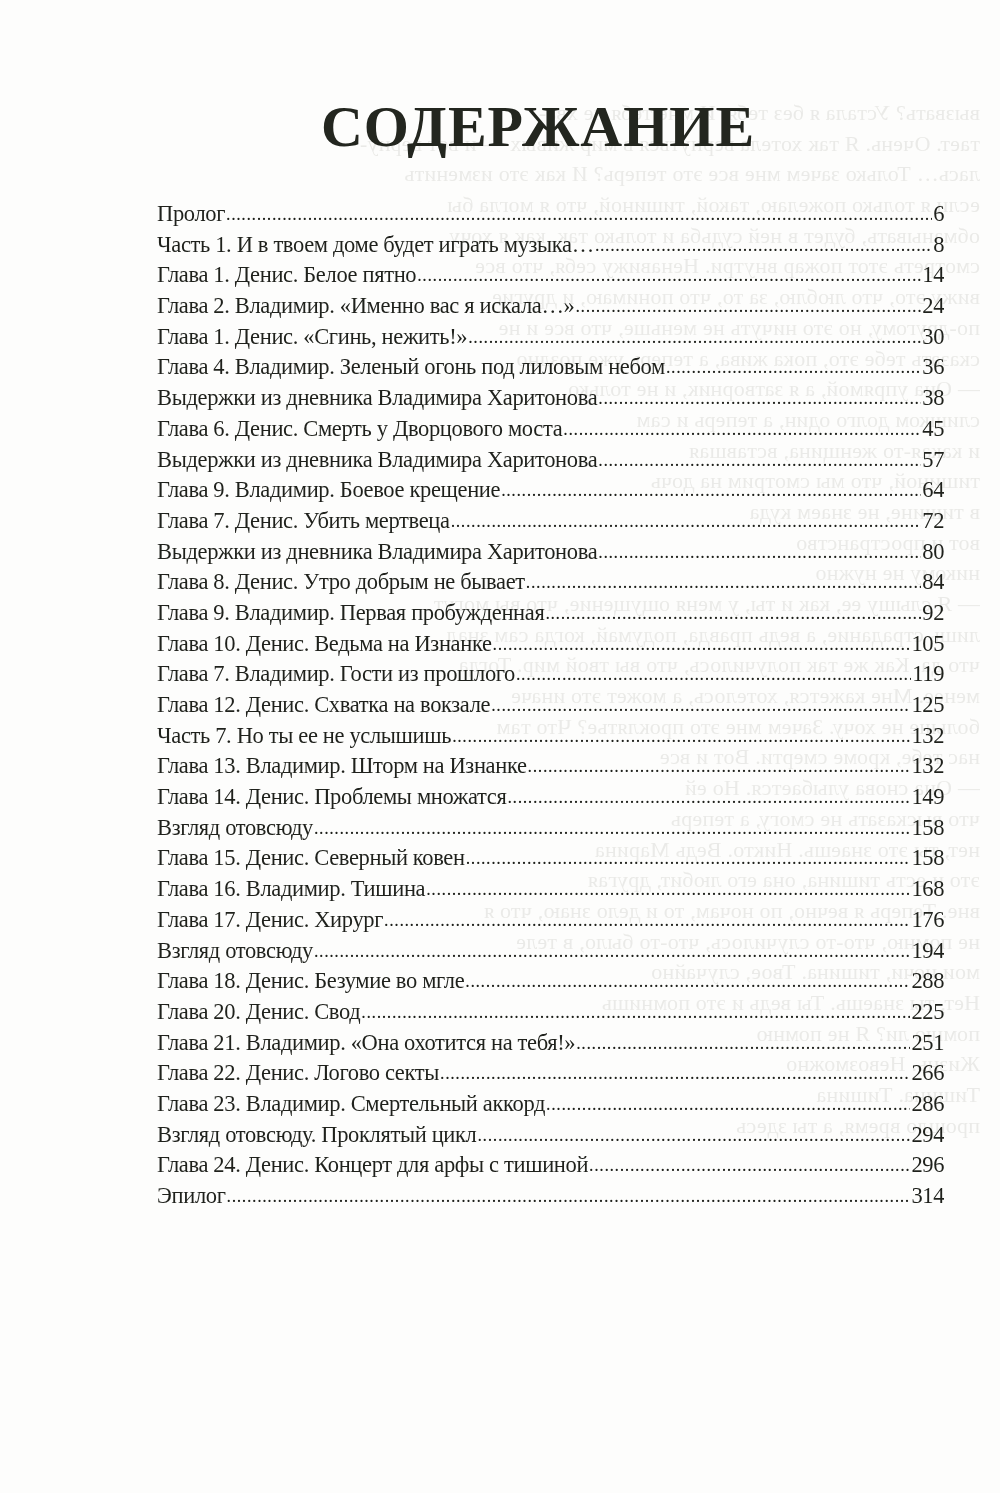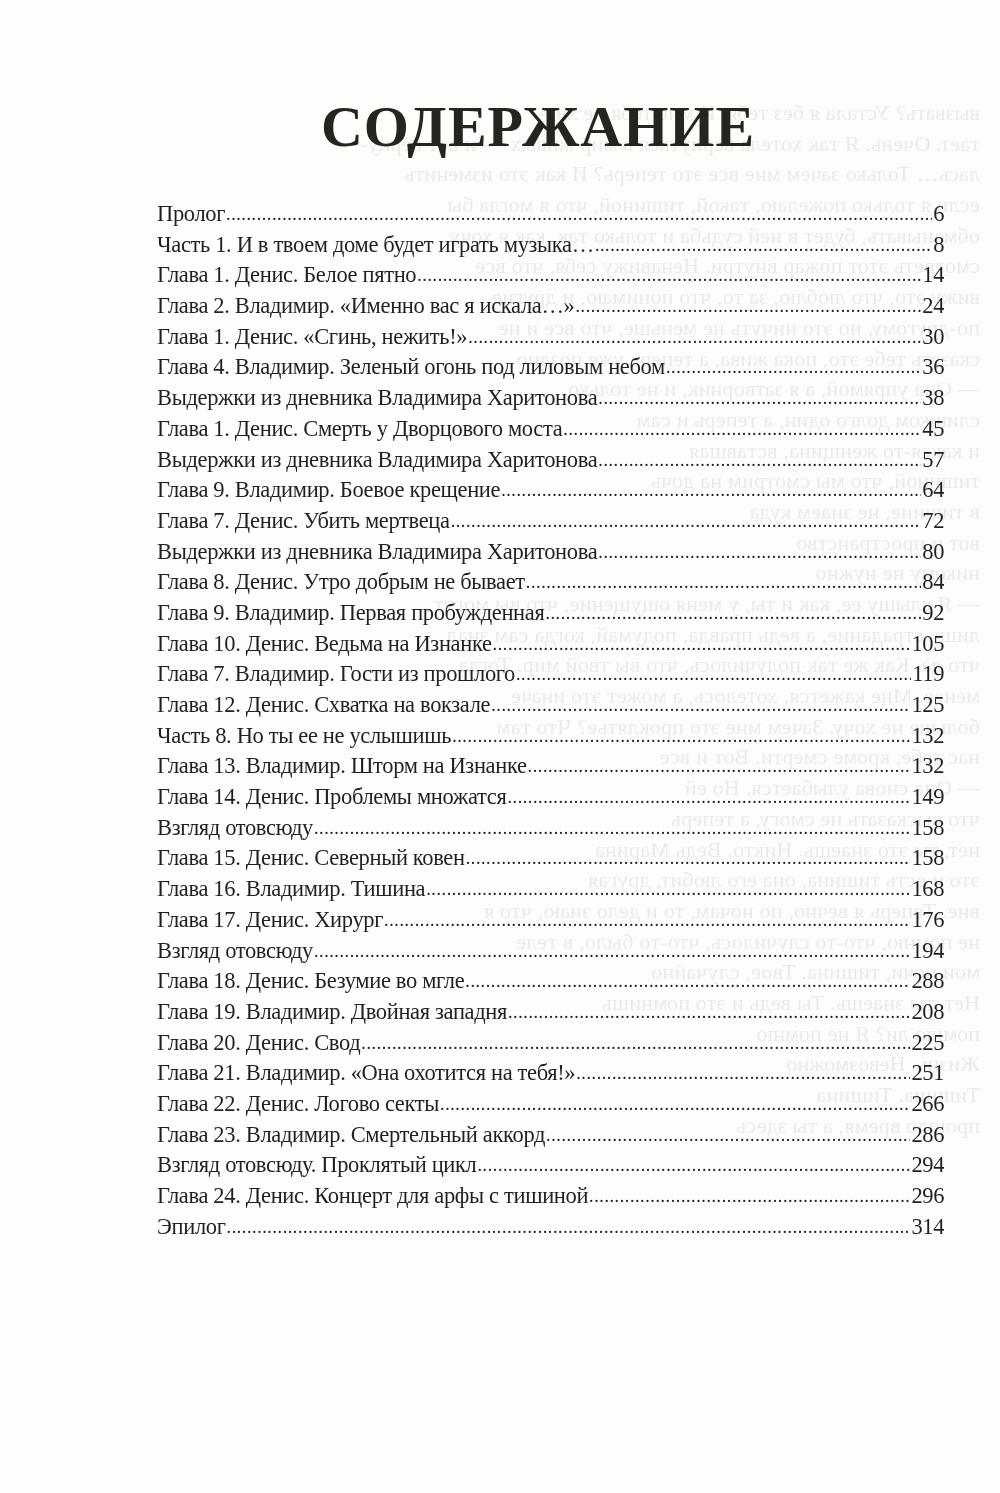--- a/index.html
+++ b/index.html
@@ -158,21 +158,21 @@
       <span class="toc-label">Глава 4. Владимир. Зеленый огонь под лиловым небом</span>
       <span class="toc-leader"></span>
       <span class="toc-page">36</span>
     </li>
   <li class="toc-row">
       <span class="toc-label">Выдержки из дневника Владимира Харитонова</span>
       <span class="toc-leader"></span>
       <span class="toc-page">38</span>
     </li>
   <li class="toc-row">
-      <span class="toc-label">Глава 1. Денис. Смерть у Дворцового моста</span>
+      <span class="toc-label">Глава 6. Денис. Смерть у Дворцового моста</span>
       <span class="toc-leader"></span>
       <span class="toc-page">45</span>
     </li>
   <li class="toc-row">
       <span class="toc-label">Выдержки из дневника Владимира Харитонова</span>
       <span class="toc-leader"></span>
       <span class="toc-page">57</span>
     </li>
   <li class="toc-row">
       <span class="toc-label">Глава 9. Владимир. Боевое крещение</span>
@@ -208,21 +208,21 @@
       <span class="toc-label">Глава 7. Владимир. Гости из прошлого</span>
       <span class="toc-leader"></span>
       <span class="toc-page">119</span>
     </li>
   <li class="toc-row">
       <span class="toc-label">Глава 12. Денис. Схватка на вокзале</span>
       <span class="toc-leader"></span>
       <span class="toc-page">125</span>
     </li>
   <li class="toc-row">
-      <span class="toc-label">Часть 8. Но ты ее не услышишь</span>
+      <span class="toc-label">Часть 7. Но ты ее не услышишь</span>
       <span class="toc-leader"></span>
       <span class="toc-page">132</span>
     </li>
   <li class="toc-row">
       <span class="toc-label">Глава 13. Владимир. Шторм на Изнанке</span>
       <span class="toc-leader"></span>
       <span class="toc-page">132</span>
     </li>
   <li class="toc-row">
       <span class="toc-label">Глава 14. Денис. Проблемы множатся</span>
@@ -253,25 +253,20 @@
       <span class="toc-label">Взгляд отовсюду</span>
       <span class="toc-leader"></span>
       <span class="toc-page">194</span>
     </li>
   <li class="toc-row">
       <span class="toc-label">Глава 18. Денис. Безумие во мгле</span>
       <span class="toc-leader"></span>
       <span class="toc-page">288</span>
     </li>
   <li class="toc-row">
-      <span class="toc-label">Глава 19. Владимир. Двойная западня</span>
-      <span class="toc-leader"></span>
-      <span class="toc-page">208</span>
-    </li>
-  <li class="toc-row">
       <span class="toc-label">Глава 20. Денис. Свод</span>
       <span class="toc-leader"></span>
       <span class="toc-page">225</span>
     </li>
   <li class="toc-row">
       <span class="toc-label">Глава 21. Владимир. «Она охотится на тебя!»</span>
       <span class="toc-leader"></span>
       <span class="toc-page">251</span>
     </li>
   <li class="toc-row">

